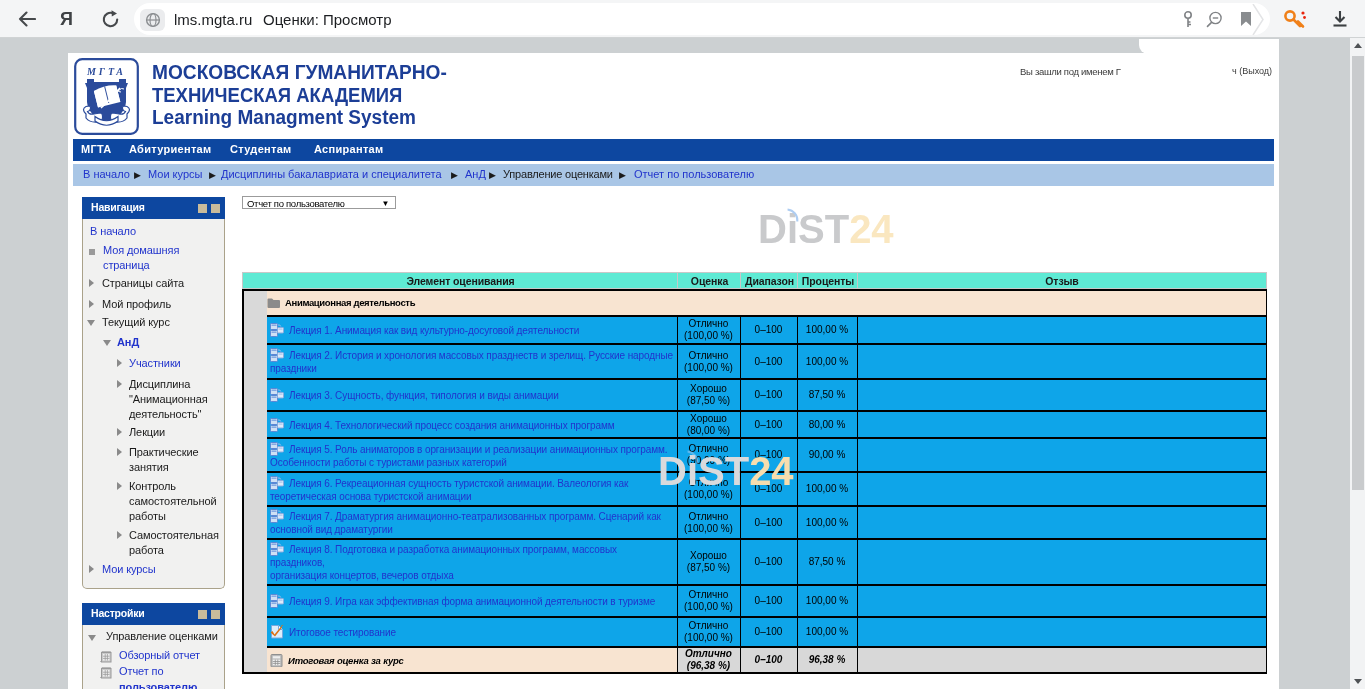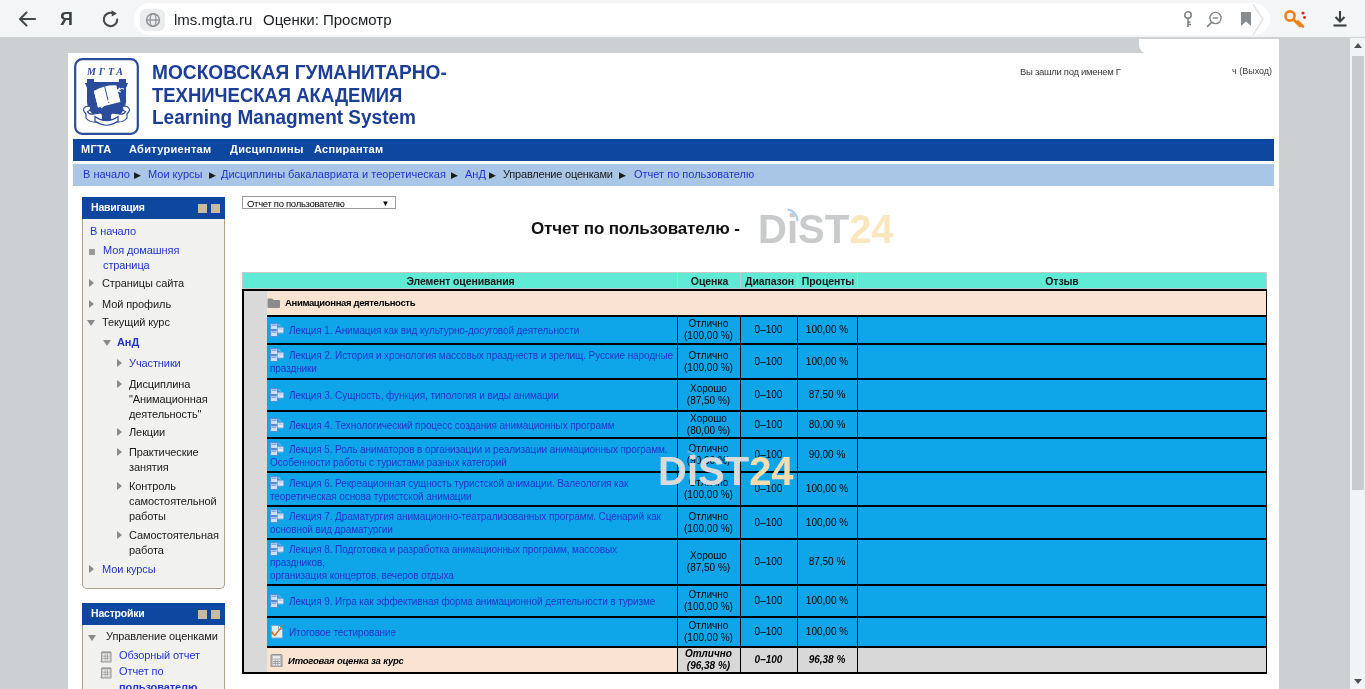--- a/index.html
+++ b/index.html
@@ -139,29 +139,29 @@
   <div class="acline" style="top:60px;font-size:21px;transform:scaleX(0.911);">МОСКОВСКАЯ ГУМАНИТАРНО-</div>
   <div class="acline" style="top:83px;font-size:21px;transform:scaleX(0.880);">ТЕХНИЧЕСКАЯ АКАДЕМИЯ</div>
   <div class="acline" style="top:106px;font-size:20px;transform:scaleX(0.95);">Learning Managment System</div>
 
   <div id="loggedin">Вы зашли под именем Г</div>
   <div id="logout">ч (Выход)</div>
 
   <div id="navbar">
     <span style="left:8px;">МГТА</span>
     <span style="left:56px;">Абитуриентам</span>
-    <span style="left:157px;">Дисциплины</span>
+    <span style="left:157px;">Студентам</span>
     <span style="left:241px;">Аспирантам</span>
   </div>
   <div id="crumbs">
     <span class="blink" style="left:10px;">В начало</span>
     <span class="barrow" style="left:61px;top:6px;">▶</span>
     <span class="blink" style="left:75px;">Мои курсы</span>
     <span class="barrow" style="left:136px;top:6px;">▶</span>
-    <span class="blink" style="left:148px;">Дисциплины бакалавриата и теоретическая</span>
+    <span class="blink" style="left:148px;">Дисциплины бакалавриата и специалитета</span>
     <span class="barrow" style="left:378px;top:6px;">▶</span>
     <span class="blink" style="left:392px;">АнД</span>
     <span class="barrow" style="left:416px;top:6px;">▶</span>
     <span style="left:430px;color:#1a1a1a;letter-spacing:-0.2px;">Управление оценками</span>
     <span class="barrow" style="left:546px;top:6px;">▶</span>
     <span class="blink" style="left:561px;">Отчет по пользователю</span>
   </div>
 
   <div class="blockhdr" style="top:197px;">
     <div class="t">Навигация</div>
@@ -257,21 +257,20 @@
         <rect x="2.8" y="5.6" width="7.4" height="5.6" fill="#efefef"></rect>
         <path d="M2.8 7.5 H10.2 M2.8 9.4 H10.2 M5.3 5.6 V11.2 M7.8 5.6 V11.2" stroke="#8f8f8f" stroke-width="0.8"></path>
       </g>
     </defs>
   </svg>
 
   <div id="selbox">
       <span style="position:absolute;left:4px;top:1px;">Отчет по пользователю</span>
       <span style="position:absolute;right:6px;top:2px;font-size:8px;">▼</span>
     </div>
-  <div id="pagetitle">Отчет по пользователю -</div>
 
   <div class="wm" style="left:758px;top:207px;">
     <span style="color:#c9cacc;">DiST</span><span style="color:#fae7c0;">24</span>
   </div>
   <svg class="abs" style="left:780px;top:195px;" width="45" height="28" viewBox="0 0 45 28">
     <path d="M8 26 A 11 11 0 0 1 19 15" stroke="#aecdf2" stroke-width="2" fill="none" transform="rotate(96 13 20)"></path>
   </svg>
 
   <div id="gradehdr">
     <div style="left:0;width:435px;">Элемент оценивания</div>

